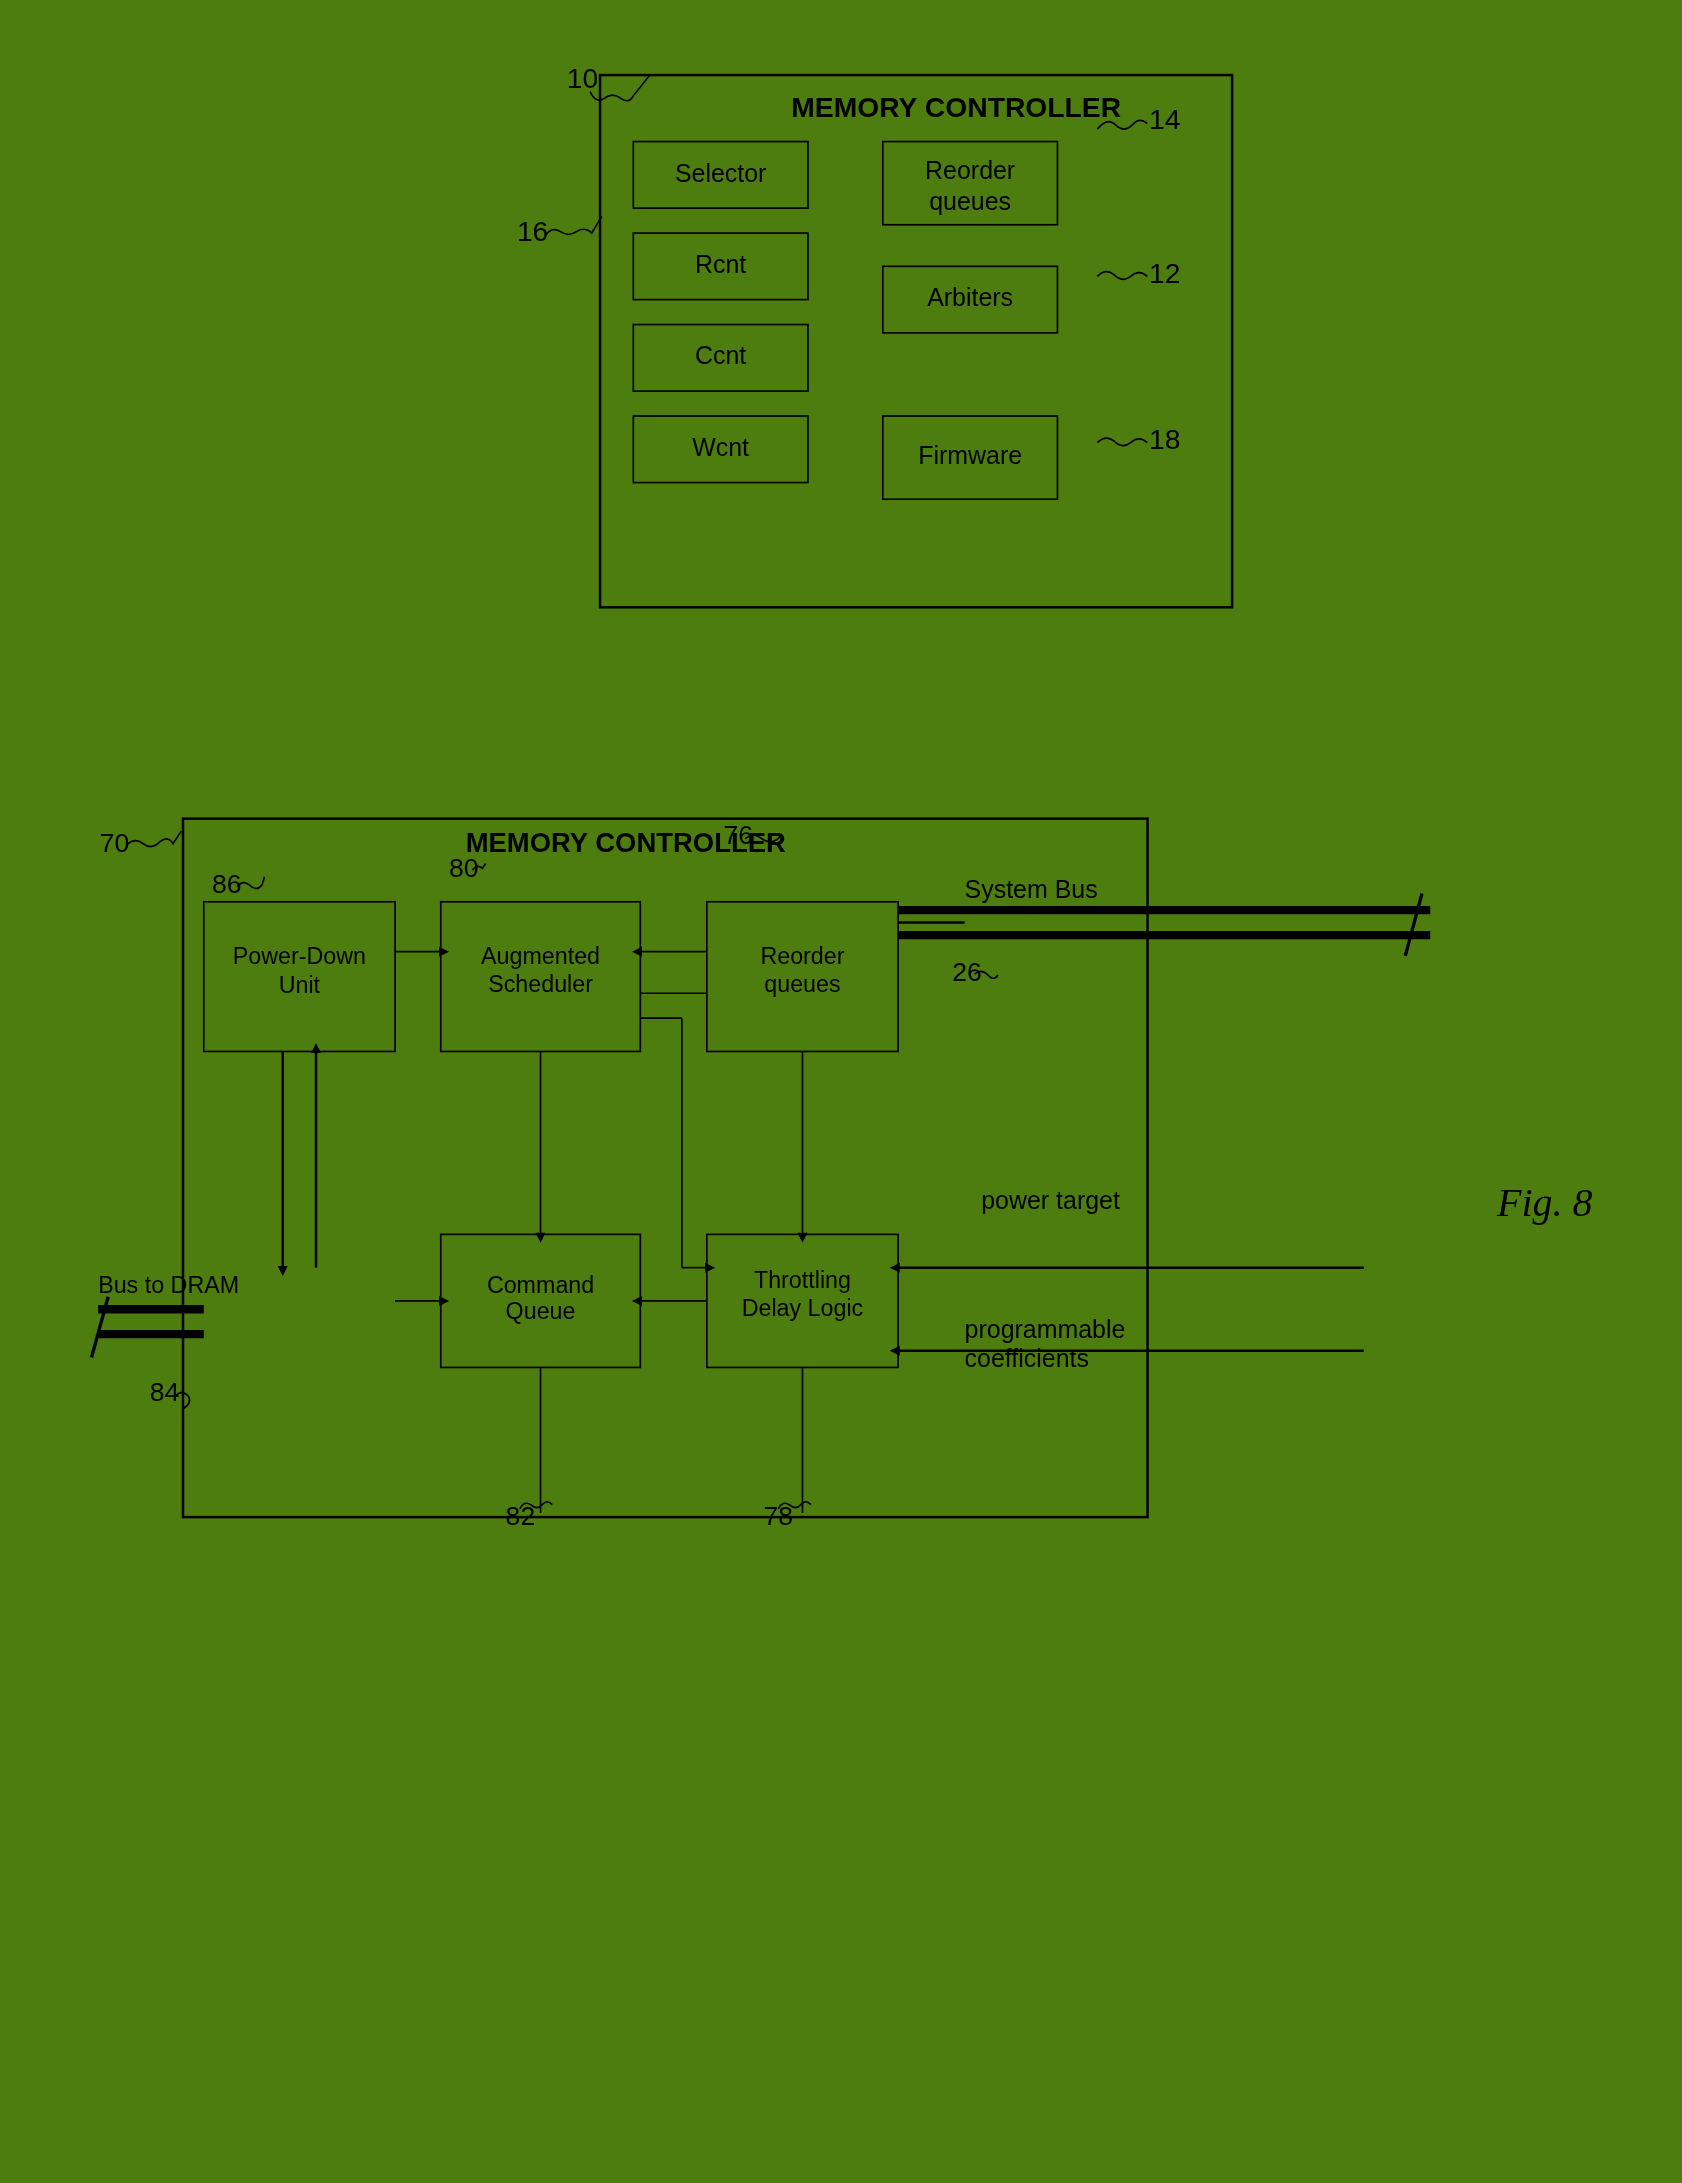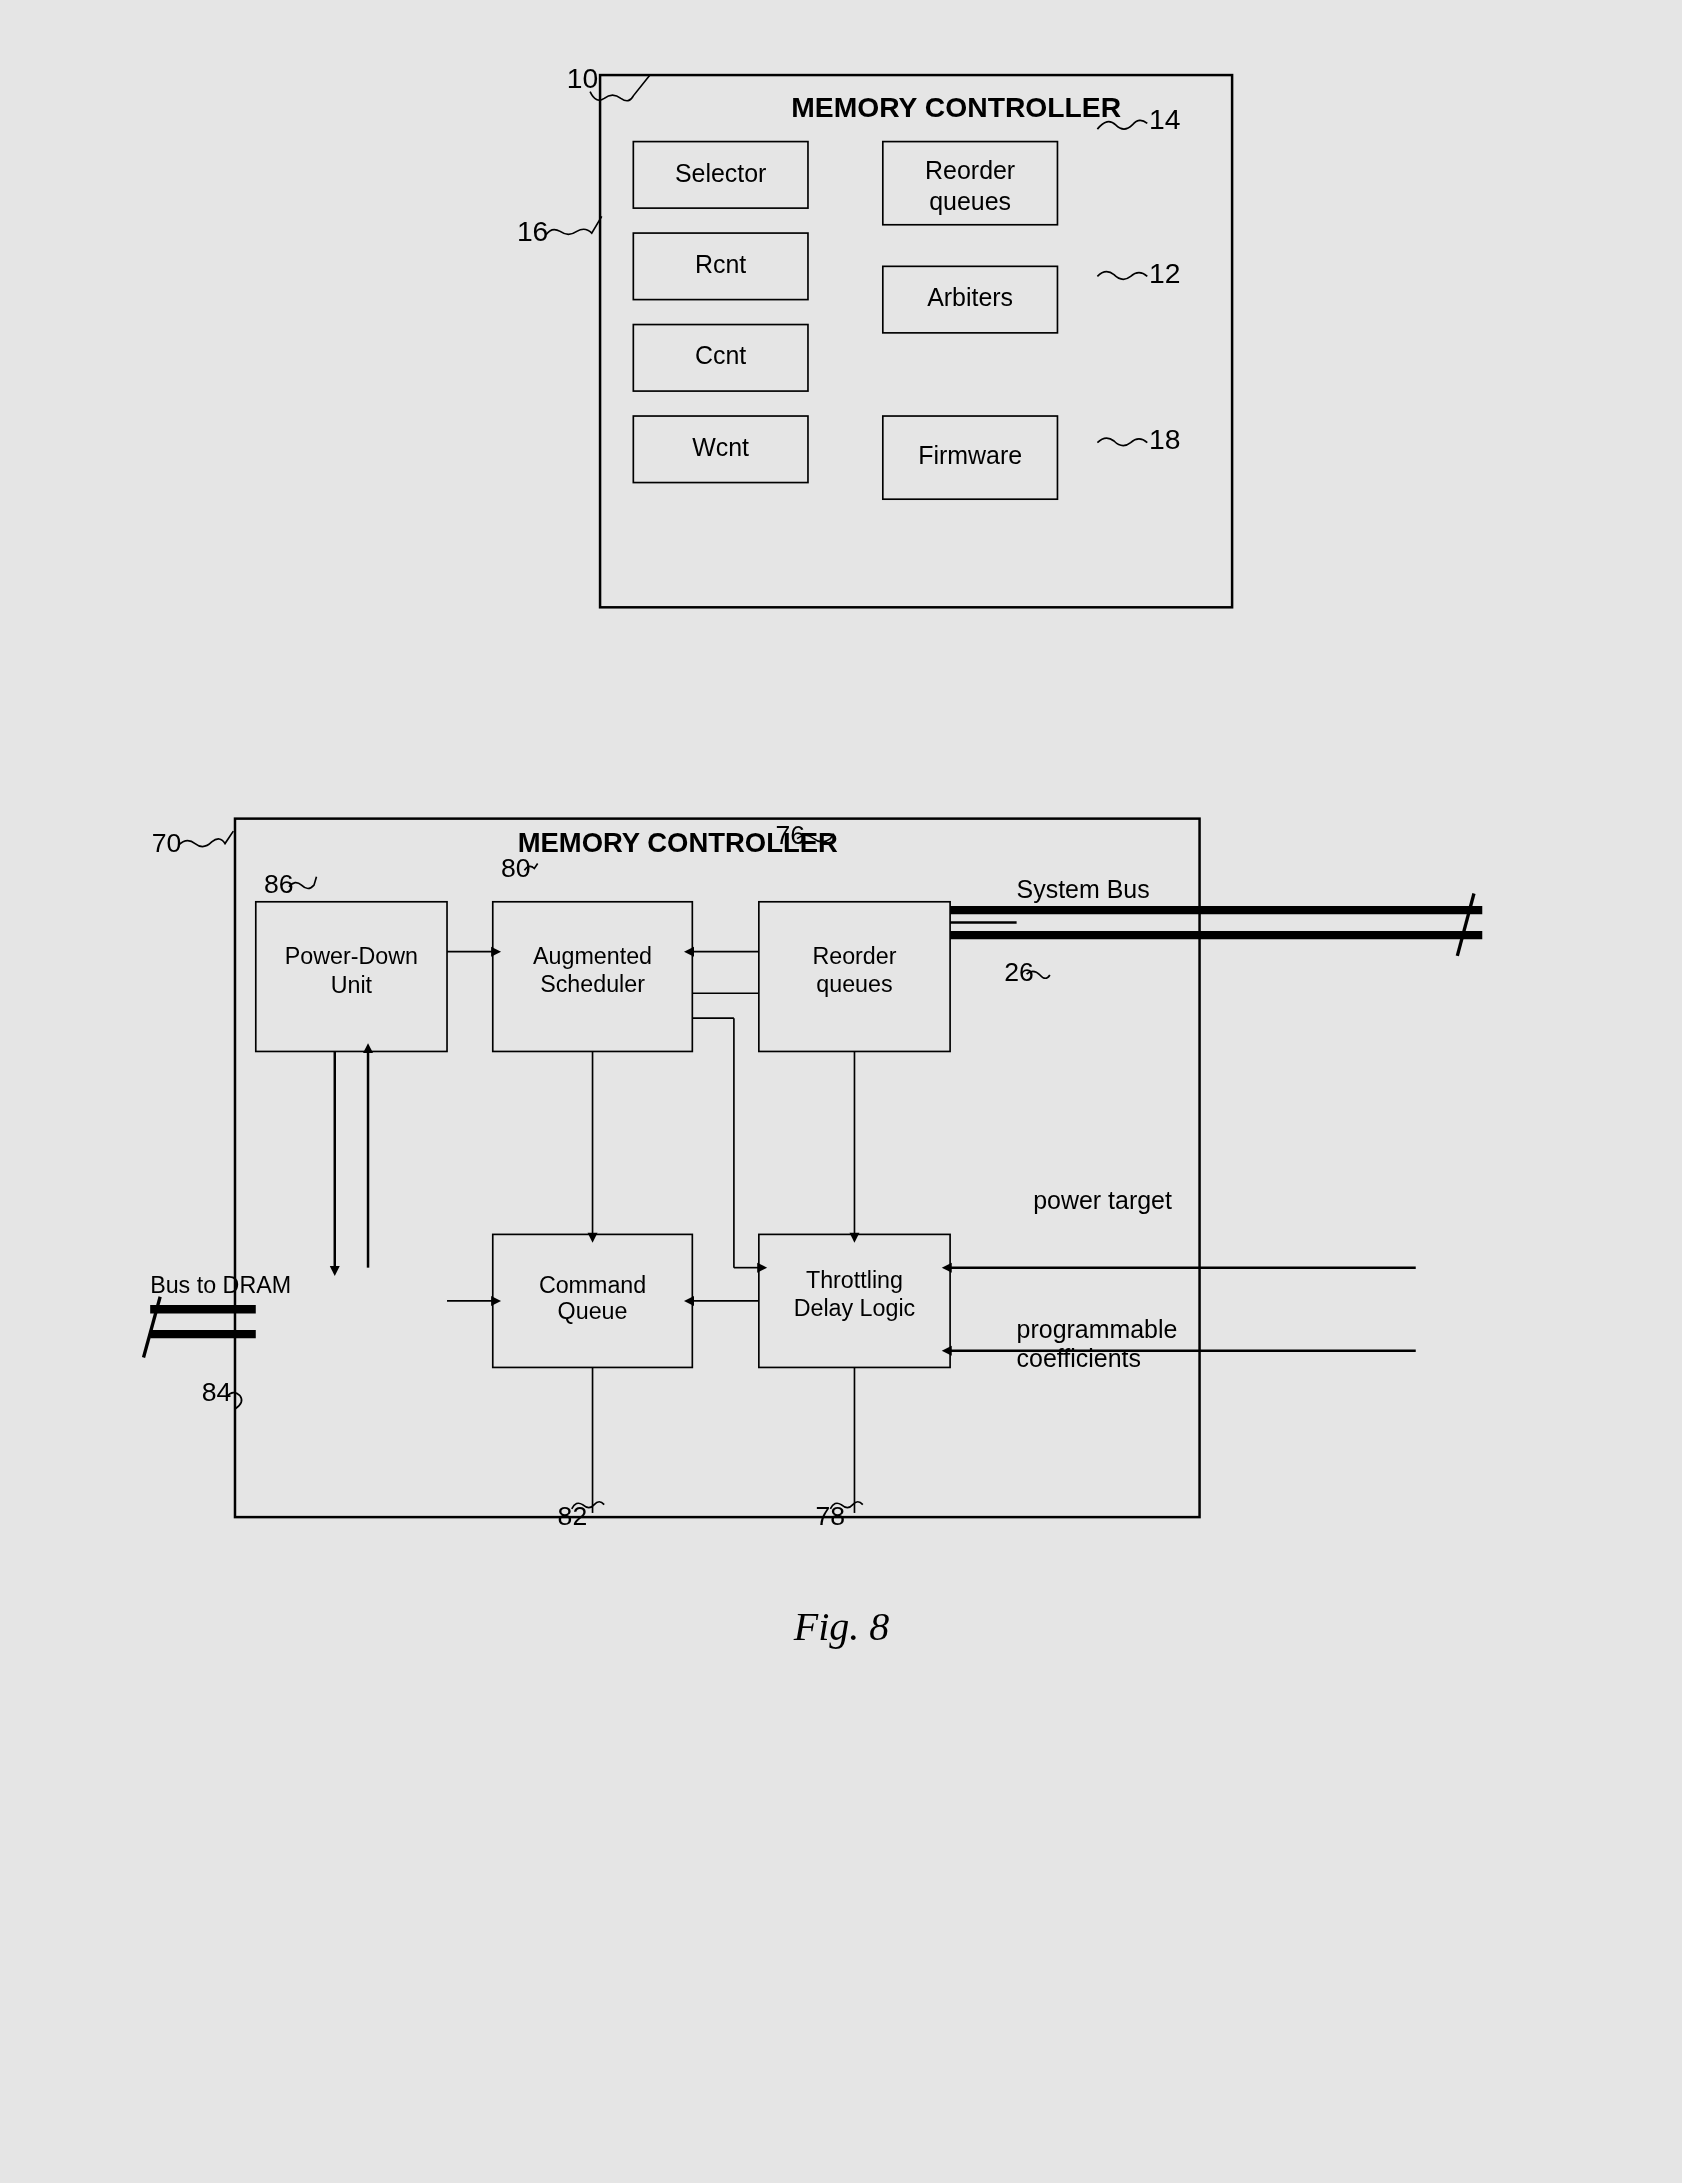--- a/index.html
+++ b/index.html
@@ -9,21 +9,21 @@
       width: 1683px;
       min-height: 2183px;
       display: flex;
       flex-direction: column;
       align-items: center;
     }
 
     .page-container {
       width: 1683px;
       min-height: 2183px;
-      background: #e5e5e5;
+      background: #4d7c0f;
       position: relative;
       display: flex;
       flex-direction: column;
       align-items: center;
       padding: 50px 83px;
     }
 
     
     .fig1-container {
       width: 100%;
@@ -51,21 +51,21 @@
       font-size: 38px;
       font-style: italic;
       font-family: Georgia, serif;
       text-align: center;
     }
 
     
     .fig3-container {
       width: 100%;
       display: flex;
-      flex-direction: column;
+      flex-direction: row;
       align-items: center;
       margin-top: 50px;
     }
 
     .fig3-diagram {
       position: relative;
       width: 1414px;
     }
 
     .fig3-caption {

